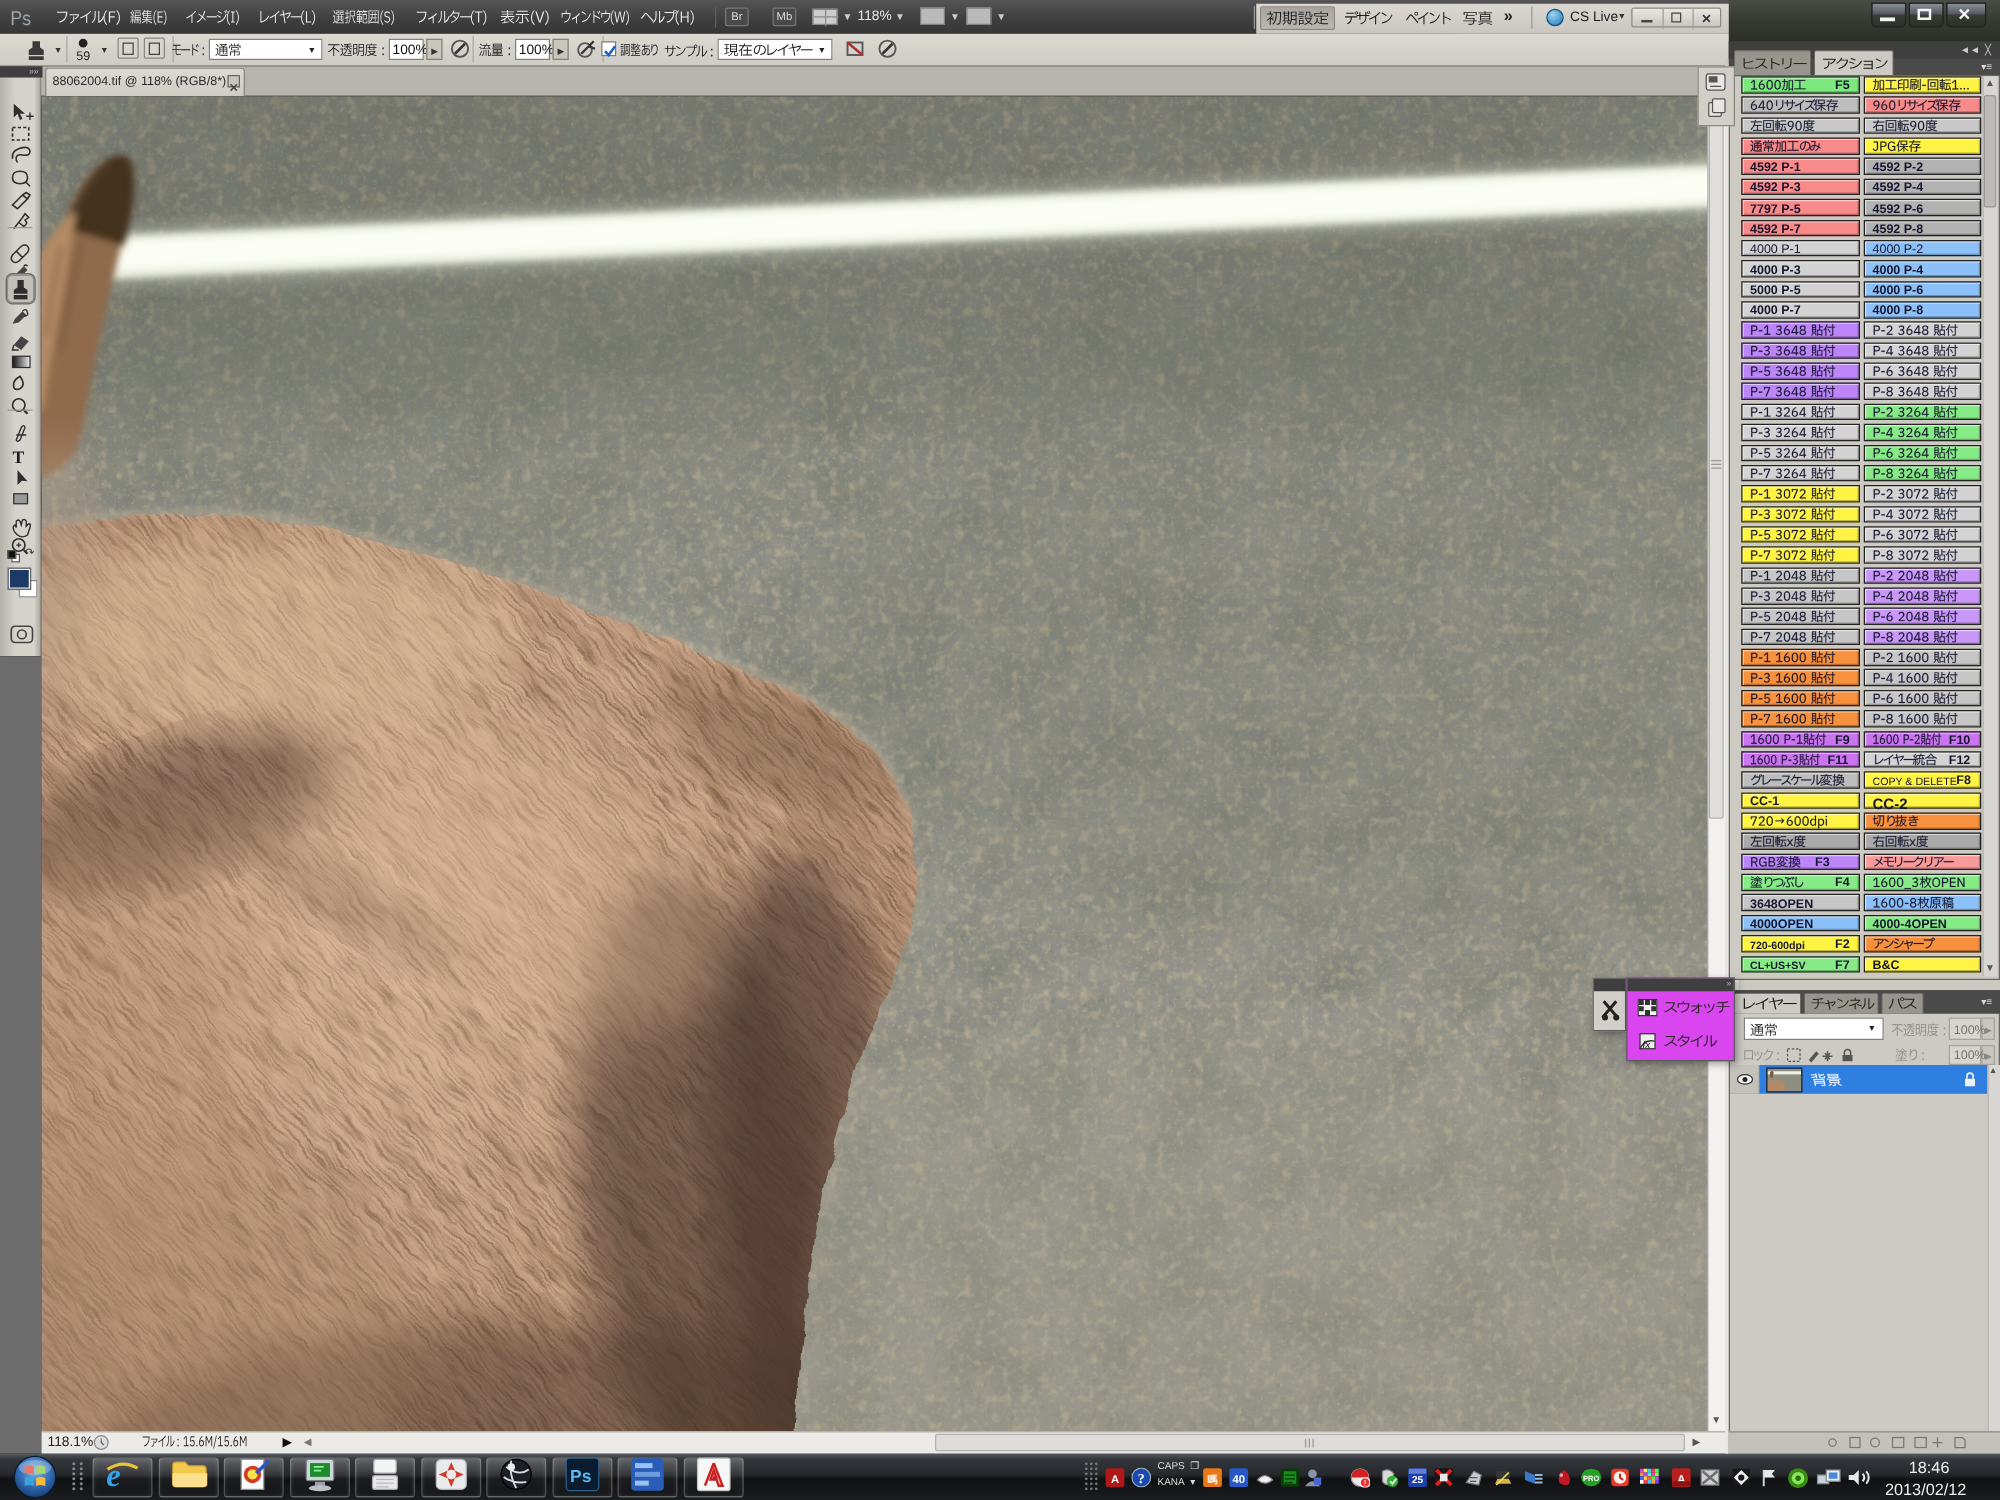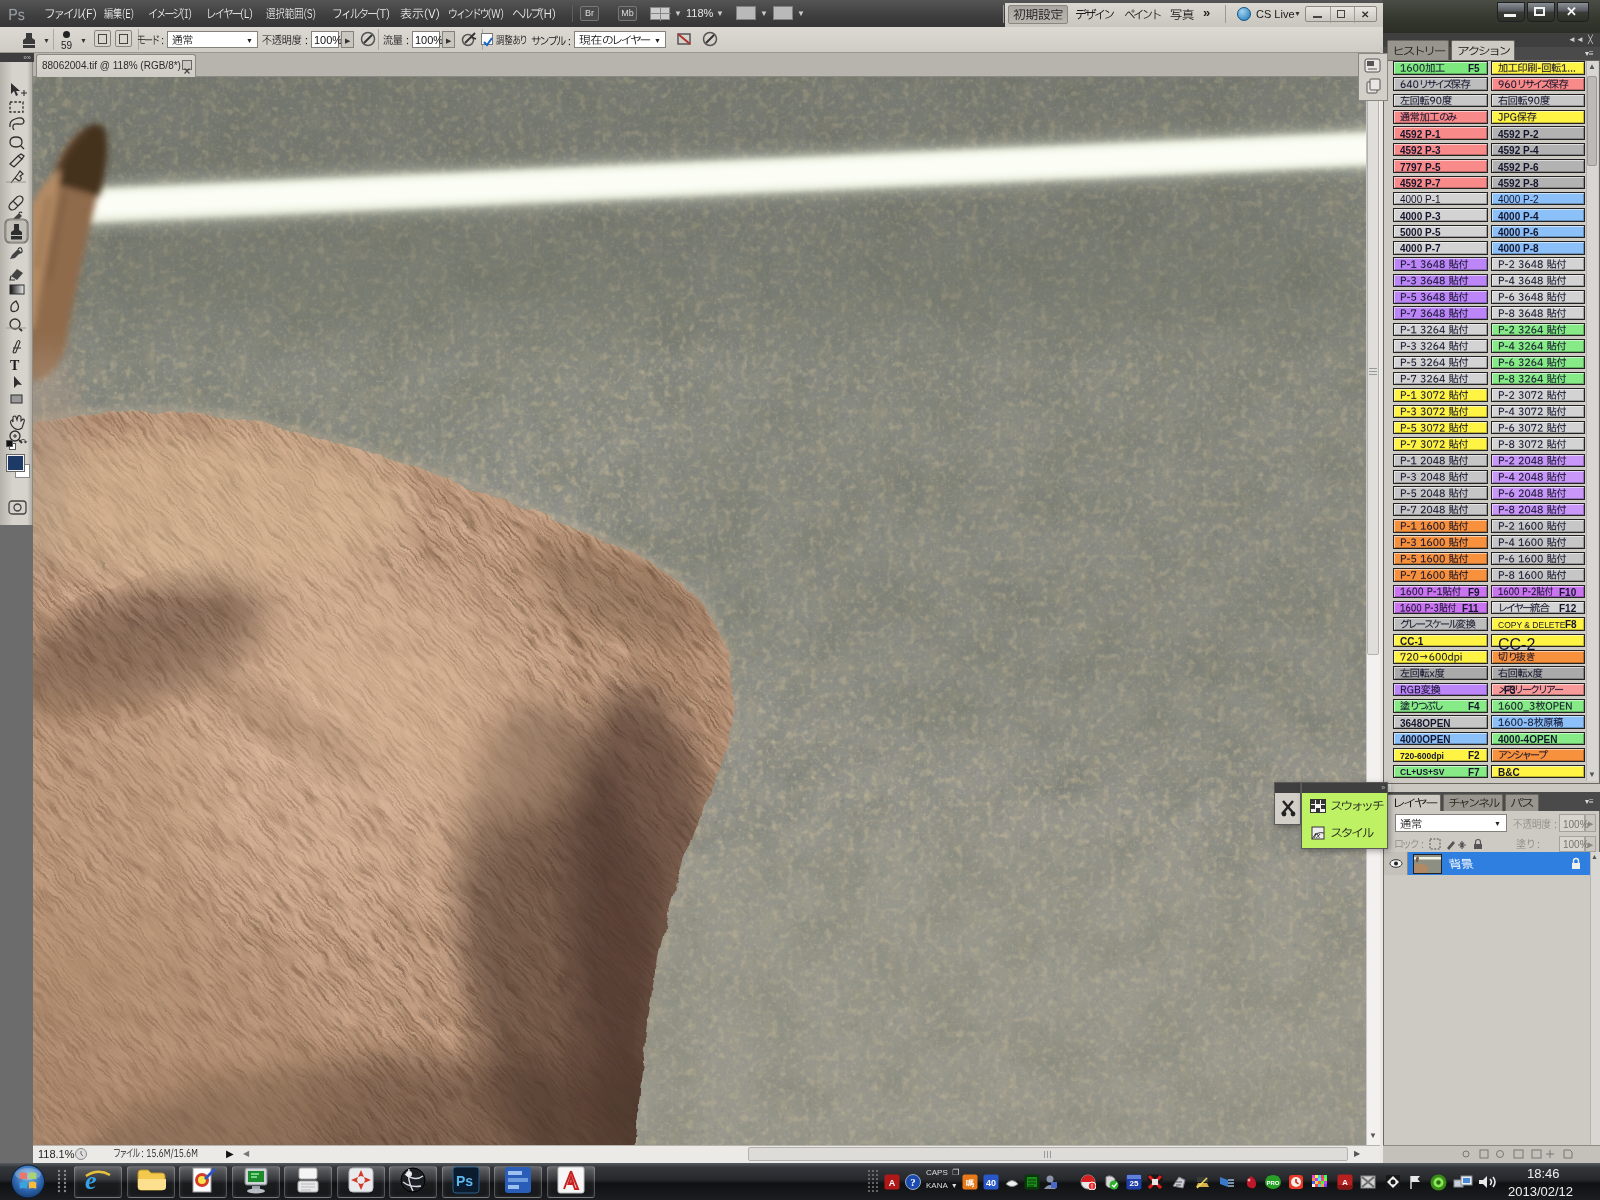--- a/index.html
+++ b/index.html
@@ -466,27 +466,27 @@
     <div class="lat" style="left:1462.0px;top:603.1px;color:#15152e;font-size:10px;font-weight:bold">F11</div>
     <div class="abs" style="left:1491px;top:600.9px;width:94px;height:13.5px;background:#d3d3d3;border:1px solid #222;box-shadow:inset 1px 1px 0 rgba(255,255,255,0.55),inset -1px -1px 0 rgba(0,0,0,0.25);z-index:44"></div>
     <div class="lat" style="left:1559.0px;top:603.1px;color:#15152e;font-size:10px;font-weight:bold">F12</div>
     <div class="abs" style="left:1393px;top:617.2px;width:95px;height:13.5px;background:#bdbdbd;border:1px solid #222;box-shadow:inset 1px 1px 0 rgba(255,255,255,0.55),inset -1px -1px 0 rgba(0,0,0,0.25);z-index:44"></div>
     <div class="abs" style="left:1491px;top:617.2px;width:94px;height:13.5px;background:#fff344;border:1px solid #222;box-shadow:inset 1px 1px 0 rgba(255,255,255,0.55),inset -1px -1px 0 rgba(0,0,0,0.25);z-index:44"></div>
     <div class="lat" style="left:1498px;top:619.6px;color:#15152e;font-size:8.5px;font-weight:normal">COPY &amp; DELETE</div>
     <div class="lat" style="left:1565.0px;top:619.4px;color:#15152e;font-size:10px;font-weight:bold">F8</div>
     <div class="abs" style="left:1393px;top:633.6px;width:95px;height:13.5px;background:#fff344;border:1px solid #222;box-shadow:inset 1px 1px 0 rgba(255,255,255,0.55),inset -1px -1px 0 rgba(0,0,0,0.25);z-index:44"></div>
     <div class="lat" style="left:1400px;top:636.0px;color:#15152e;font-size:10.0px;font-weight:bold">CC-1</div>
     <div class="abs" style="left:1491px;top:633.6px;width:94px;height:13.5px;background:#fff344;border:1px solid #222;box-shadow:inset 1px 1px 0 rgba(255,255,255,0.55),inset -1px -1px 0 rgba(0,0,0,0.25);z-index:44"></div>
-    <div class="lat" style="left:1498px;top:636.0px;color:#15152e;font-size:16px;font-weight:normal">CC-2</div>
+    <div class="lat" style="left:1498px;top:636.0px;color:#15152e;font-size:12px;font-weight:bold">CC-2</div>
     <div class="abs" style="left:1393px;top:650.0px;width:95px;height:13.5px;background:#fff344;border:1px solid #222;box-shadow:inset 1px 1px 0 rgba(255,255,255,0.55),inset -1px -1px 0 rgba(0,0,0,0.25);z-index:44"></div>
     <div class="abs" style="left:1491px;top:650.0px;width:94px;height:13.5px;background:#f8913d;border:1px solid #222;box-shadow:inset 1px 1px 0 rgba(255,255,255,0.55),inset -1px -1px 0 rgba(0,0,0,0.25);z-index:44"></div>
     <div class="abs" style="left:1393px;top:666.3px;width:95px;height:13.5px;background:#aaaaaa;border:1px solid #222;box-shadow:inset 1px 1px 0 rgba(255,255,255,0.55),inset -1px -1px 0 rgba(0,0,0,0.25);z-index:44"></div>
     <div class="abs" style="left:1491px;top:666.3px;width:94px;height:13.5px;background:#aaaaaa;border:1px solid #222;box-shadow:inset 1px 1px 0 rgba(255,255,255,0.55),inset -1px -1px 0 rgba(0,0,0,0.25);z-index:44"></div>
     <div class="abs" style="left:1393px;top:682.7px;width:95px;height:13.5px;background:#bc86f8;border:1px solid #222;box-shadow:inset 1px 1px 0 rgba(255,255,255,0.55),inset -1px -1px 0 rgba(0,0,0,0.25);z-index:44"></div>
-    <div class="lat" style="left:1504px;top:684.9px;color:#15152e;font-size:10px;font-weight:bold">F3</div>
+    <div class="lat" style="left:1452px;top:684.9px;color:#15152e;font-size:10px;font-weight:bold">F3</div>
     <div class="abs" style="left:1491px;top:682.7px;width:94px;height:13.5px;background:#f99a9a;border:1px solid #222;box-shadow:inset 1px 1px 0 rgba(255,255,255,0.55),inset -1px -1px 0 rgba(0,0,0,0.25);z-index:44"></div>
     <div class="abs" style="left:1393px;top:699.0px;width:95px;height:13.5px;background:#86ea86;border:1px solid #222;box-shadow:inset 1px 1px 0 rgba(255,255,255,0.55),inset -1px -1px 0 rgba(0,0,0,0.25);z-index:44"></div>
     <div class="lat" style="left:1468.0px;top:701.2px;color:#15152e;font-size:10px;font-weight:bold">F4</div>
     <div class="abs" style="left:1491px;top:699.0px;width:94px;height:13.5px;background:#86ea86;border:1px solid #222;box-shadow:inset 1px 1px 0 rgba(255,255,255,0.55),inset -1px -1px 0 rgba(0,0,0,0.25);z-index:44"></div>
     <div class="abs" style="left:1393px;top:715.4px;width:95px;height:13.5px;background:#c6c6c6;border:1px solid #222;box-shadow:inset 1px 1px 0 rgba(255,255,255,0.55),inset -1px -1px 0 rgba(0,0,0,0.25);z-index:44"></div>
     <div class="lat" style="left:1400px;top:717.8px;color:#15152e;font-size:10.0px;font-weight:bold">3648OPEN</div>
     <div class="abs" style="left:1491px;top:715.4px;width:94px;height:13.5px;background:#8cc0f8;border:1px solid #222;box-shadow:inset 1px 1px 0 rgba(255,255,255,0.55),inset -1px -1px 0 rgba(0,0,0,0.25);z-index:44"></div>
     <div class="abs" style="left:1393px;top:731.8px;width:95px;height:13.5px;background:#8cc0f8;border:1px solid #222;box-shadow:inset 1px 1px 0 rgba(255,255,255,0.55),inset -1px -1px 0 rgba(0,0,0,0.25);z-index:44"></div>
     <div class="lat" style="left:1400px;top:734.2px;color:#15152e;font-size:10.0px;font-weight:bold">4000OPEN</div>
     <div class="abs" style="left:1491px;top:731.8px;width:94px;height:13.5px;background:#86ea86;border:1px solid #222;box-shadow:inset 1px 1px 0 rgba(255,255,255,0.55),inset -1px -1px 0 rgba(0,0,0,0.25);z-index:44"></div>
@@ -505,21 +505,21 @@
     <div class="abs" style="left:1587px;top:76px;width:10px;height:90px;background:#bcbab6;border:1px solid #9a9894;border-radius:2px;z-index:45"></div>
     <div class="lat" style="left:1588px;top:770px;color:#555;font-size:8px;z-index:56">▼</div>
     <div class="abs" style="left:1274px;top:782px;width:27px;height:43px;background:#d2cfc9;border:1px solid #5a5a5a;box-shadow:2px 2px 6px rgba(0,0,0,0.35);z-index:48">
       <div style="position:absolute;left:0;top:0;width:100%;height:10px;background:#3f3f3f"></div>
       <svg style="position:absolute;left:5px;top:15px" width="17" height="20" viewBox="0 0 17 20">
         <path d="M2 16 L13 3 M3 3 L14 16" stroke="#222" stroke-width="2.4" fill="none"></path>
         <circle cx="4" cy="16" r="2.4" fill="#222"></circle>
         <circle cx="13" cy="16" r="2.4" fill="#222"></circle>
       </svg>
     </div>
-    <div class="abs" style="left:1301px;top:782px;width:87px;height:67px;background:#bef264;border:1px solid #5a5a5a;box-shadow:2px 2px 6px rgba(0,0,0,0.35);z-index:48">
+    <div class="abs" style="left:1301px;top:782px;width:87px;height:67px;background:#d946ef;border:1px solid #5a5a5a;box-shadow:2px 2px 6px rgba(0,0,0,0.35);z-index:48">
       <div style="position:absolute;left:0;top:0;width:100%;height:10px;background:#3f3f3f;color:#bbb;font-size:7px;text-align:right;line-height:9px">»&nbsp;</div>
       <svg style="position:absolute;left:8px;top:16px" width="16" height="15">
         <rect x="0.5" y="0.5" width="15" height="13" fill="#f4f4f4" stroke="#333"></rect>
         <g fill="#333">
           <rect x="1" y="1" width="4" height="4"></rect>
           <rect x="6" y="1" width="4" height="4"></rect>
           <rect x="11" y="1" width="4" height="4"></rect>
           <rect x="1" y="6" width="4" height="4"></rect>
           <rect x="11" y="6" width="4" height="4"></rect>
           <rect x="6" y="9" width="4" height="4"></rect>

